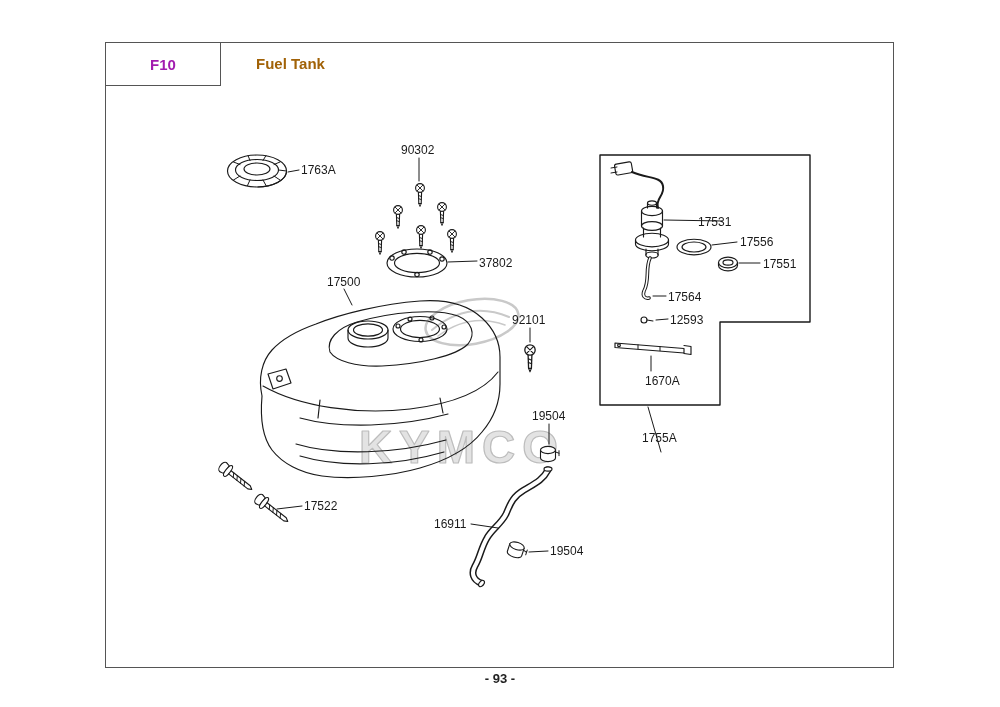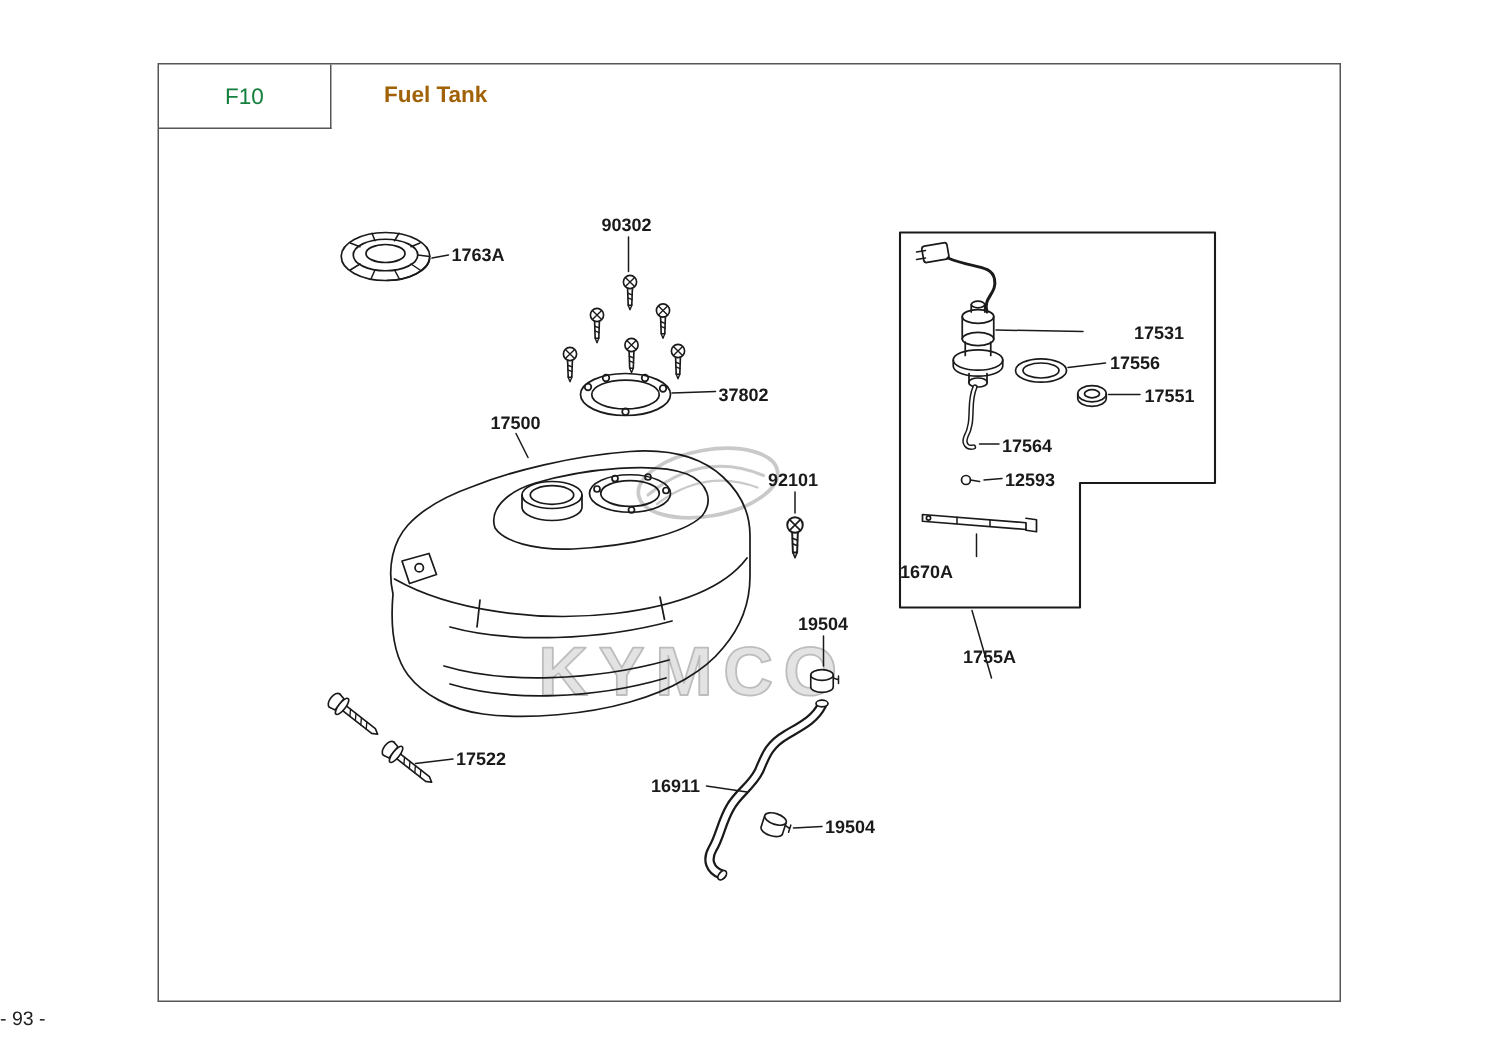--- a/index.html
+++ b/index.html
@@ -3,28 +3,28 @@
 <meta charset="utf-8">
 <style>
   html,body{margin:0;padding:0;background:#fff;}
   .page{position:relative;width:1000px;height:707px;background:#fff;
         font-family:"Liberation Sans",sans-serif;overflow:hidden;}
   .frame{position:absolute;left:105px;top:42px;width:789px;height:626px;
          border:1px solid #555;box-sizing:border-box;}
   .code-box{position:absolute;left:0;top:0;width:114px;height:42px;
             border-right:1px solid #555;border-bottom:1px solid #555;
             display:flex;align-items:center;justify-content:center;
-            font-size:15px;font-weight:normal;color:#15803d;}
+            font-size:15px;font-weight:bold;color:#a21caf;}
   .frame-title{position:absolute;left:150px;top:12px;font-size:15px;
                font-weight:bold;color:#a16207;}
   .art{position:absolute;left:0;top:0;width:1000px;height:707px;}
-  .part-label{position:absolute;font-size:12px;font-weight:bold;color:#1a1a1a;
+  .part-label{position:absolute;font-size:12px;font-weight:normal;color:#1a1a1a;
               white-space:nowrap;line-height:14px;}
-  .page-number{position:absolute;left:0;top:671px;width:100%;
-               font-size:13px;font-weight:normal;color:#222;}
+  .page-number{position:absolute;left:0;top:671px;width:100%;text-align:center;
+               font-size:13px;font-weight:bold;color:#222;}
 </style>
 </head>
 <body>
 
 <div class="page">
 
   <svg class="art" viewBox="0 0 1000 707" fill="none" stroke="#1a1a1a" stroke-width="1.15" stroke-linecap="round" stroke-linejoin="round">
 
     <defs>
       <g id="screw" stroke="#1a1a1a" fill="none" stroke-width="1.1">
@@ -210,22 +210,22 @@
 
   <div class="part-label" style="left:301px;top:163px">1763A</div>
   <div class="part-label" style="left:401px;top:143px">90302</div>
   <div class="part-label" style="left:479px;top:256px">37802</div>
   <div class="part-label" style="left:327px;top:275px">17500</div>
   <div class="part-label" style="left:512px;top:313px">92101</div>
   <div class="part-label" style="left:532px;top:409px">19504</div>
   <div class="part-label" style="left:304px;top:499px">17522</div>
   <div class="part-label" style="left:434px;top:517px">16911</div>
   <div class="part-label" style="left:550px;top:544px">19504</div>
-  <div class="part-label" style="left:756px;top:215px">17531</div>
+  <div class="part-label" style="left:698px;top:215px">17531</div>
   <div class="part-label" style="left:740px;top:235px">17556</div>
   <div class="part-label" style="left:763px;top:257px">17551</div>
   <div class="part-label" style="left:668px;top:290px">17564</div>
   <div class="part-label" style="left:670px;top:313px">12593</div>
-  <div class="part-label" style="left:600px;top:374px">1670A</div>
+  <div class="part-label" style="left:645px;top:374px">1670A</div>
   <div class="part-label" style="left:642px;top:431px">1755A</div>
 
   <div class="page-number">- 93 -</div>
 </div>
 
 </body></html>

